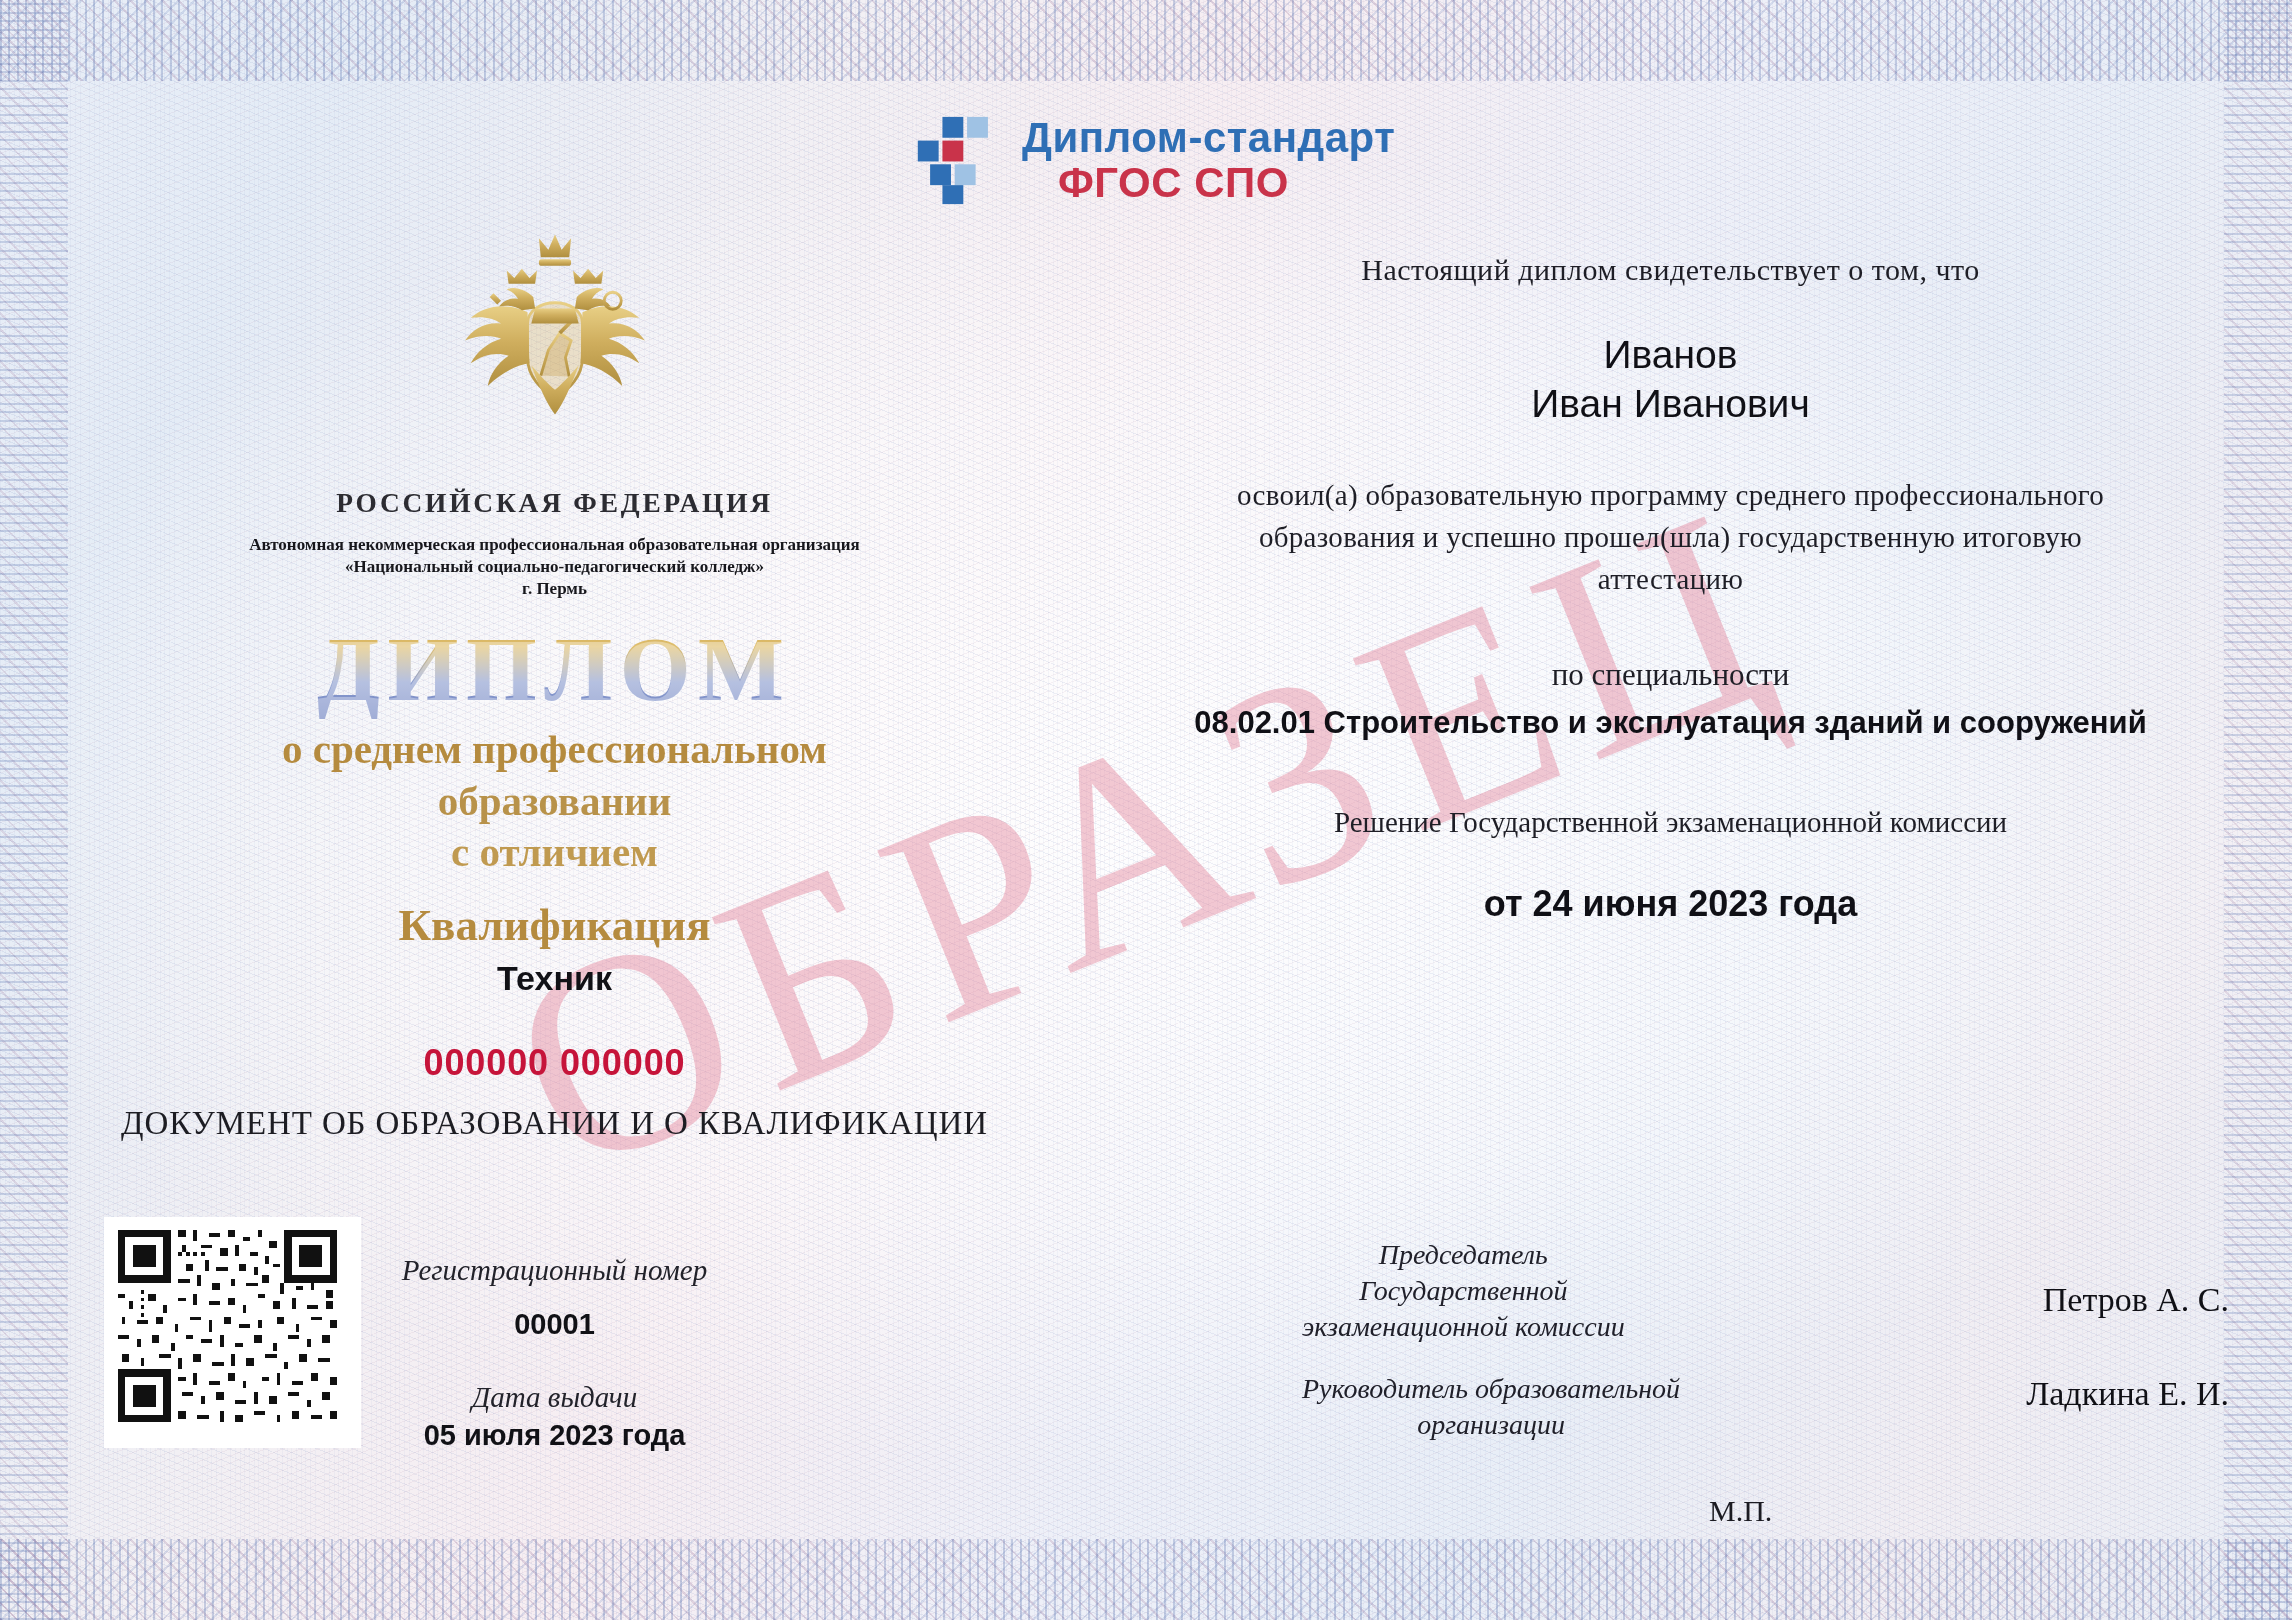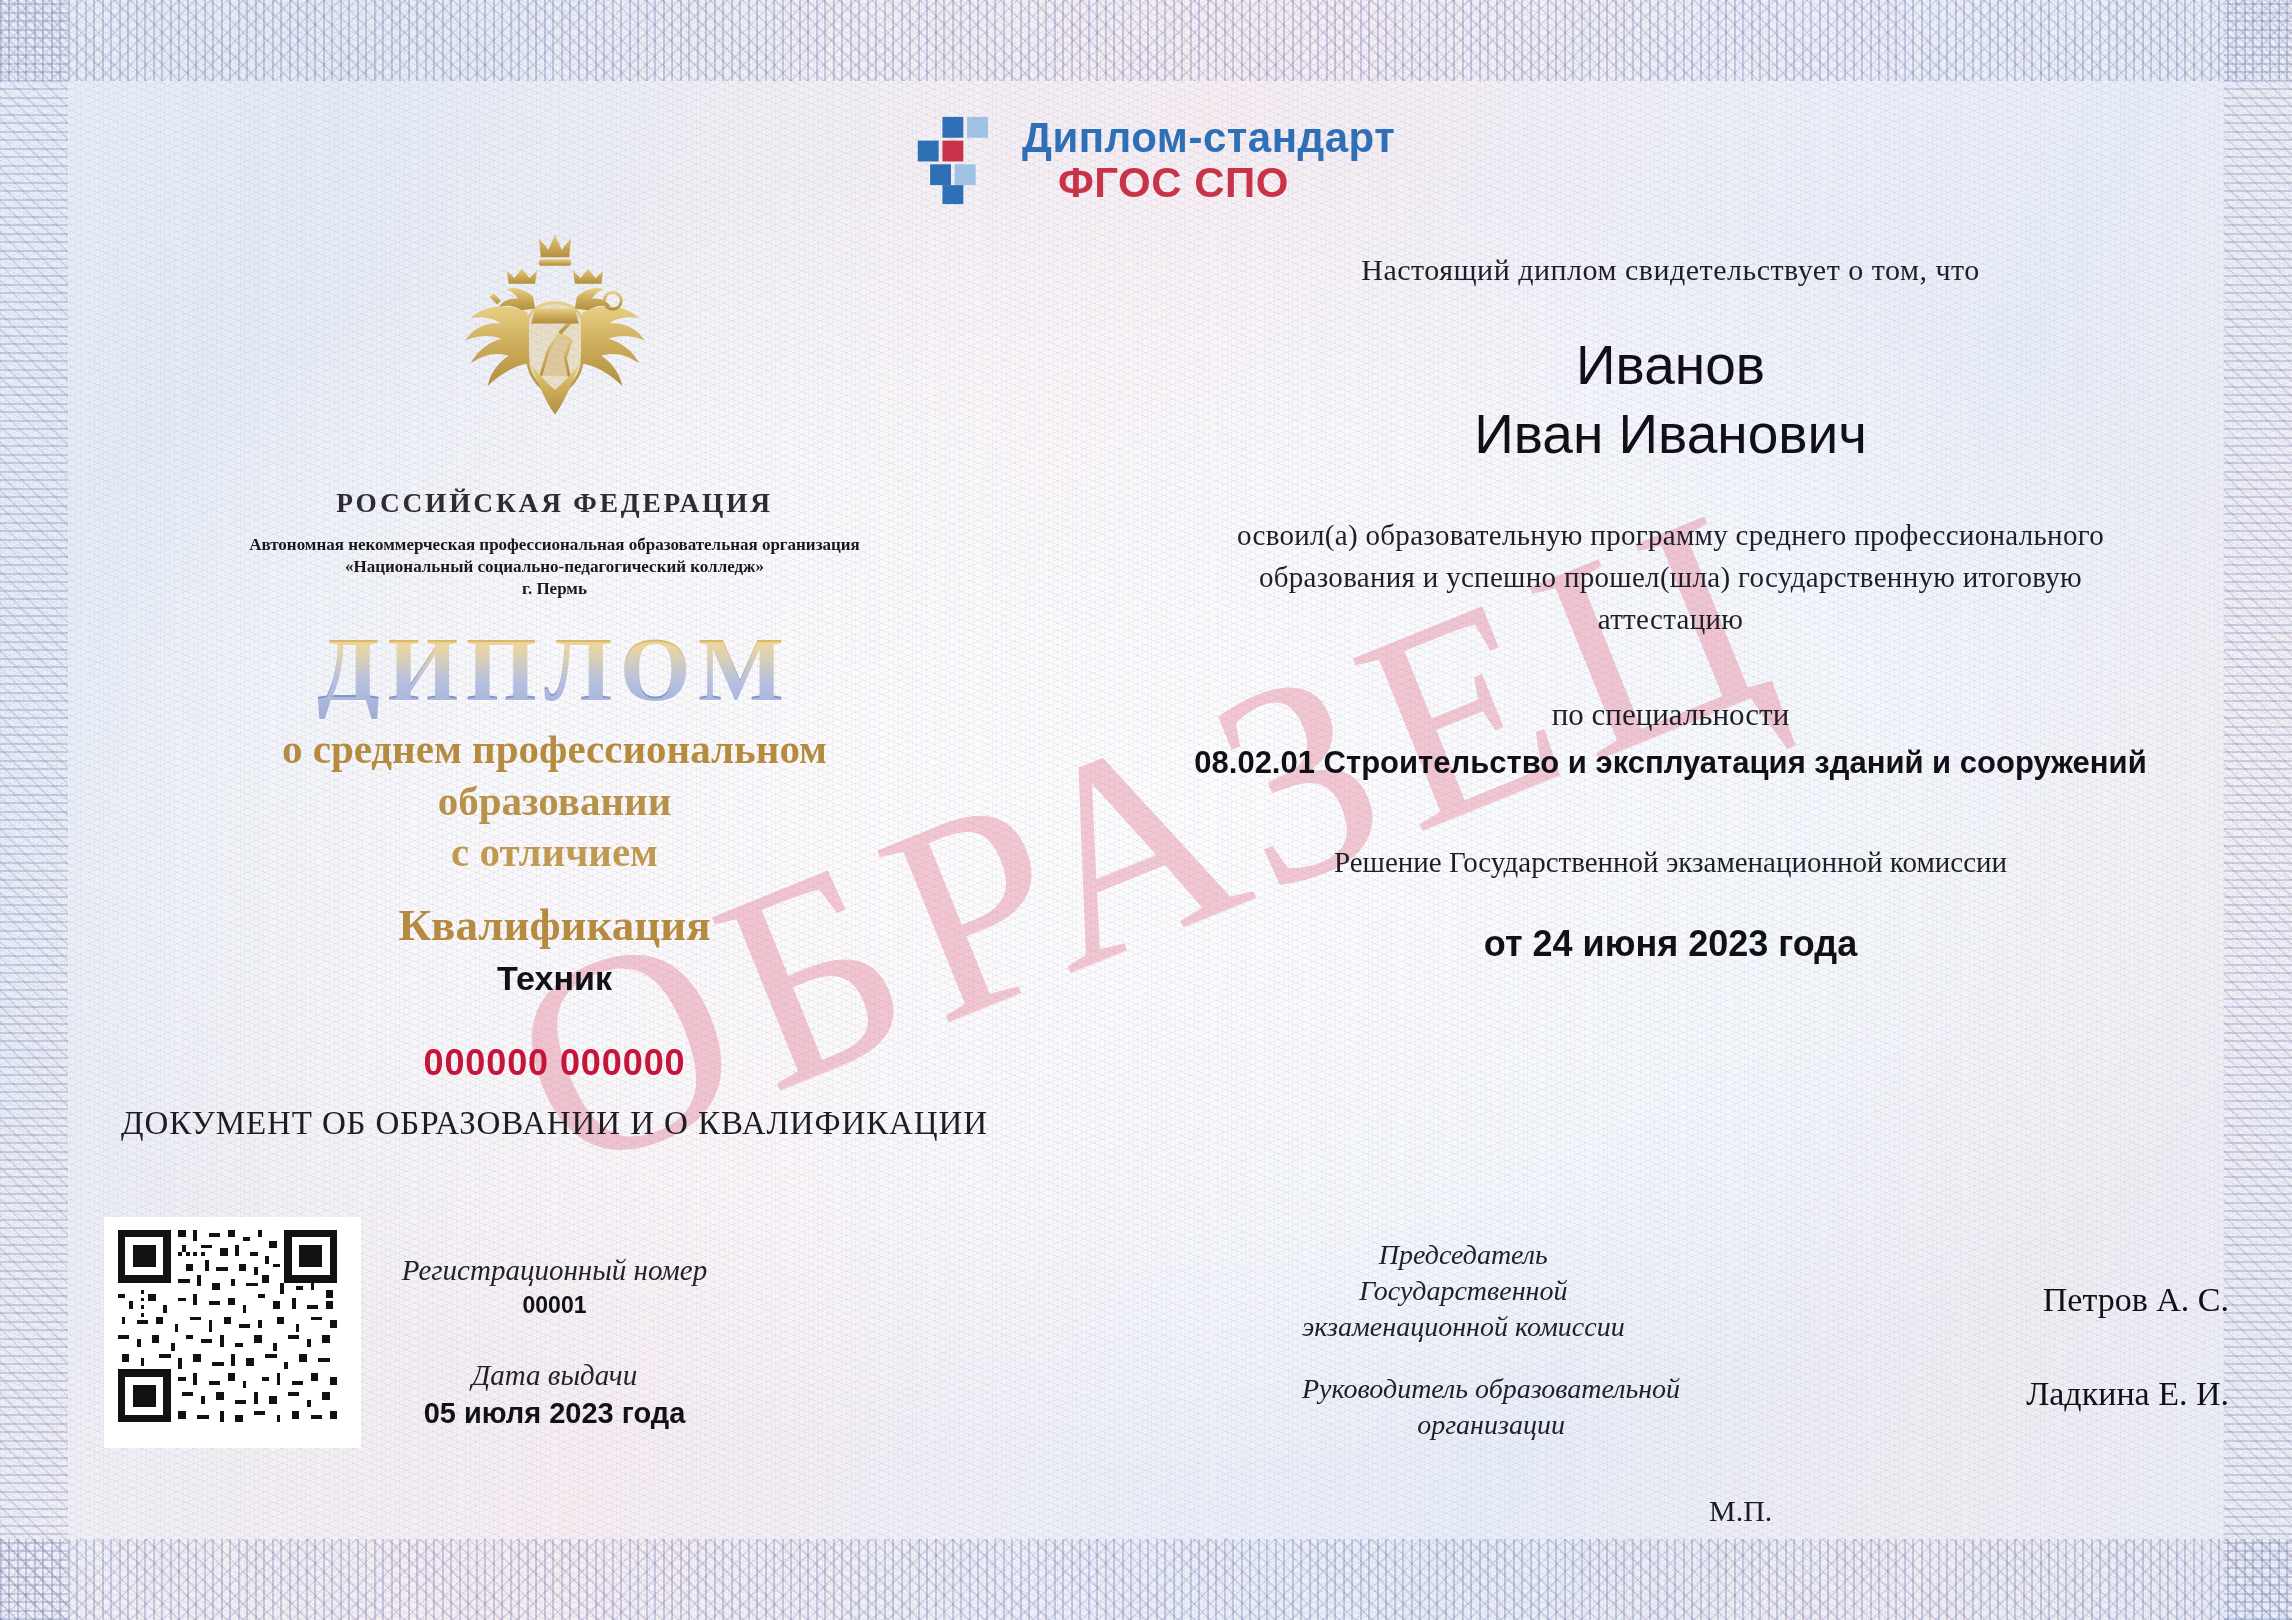--- a/index.html
+++ b/index.html
@@ -208,24 +208,24 @@
   }
 
   .reg-label {
     margin-top: 112px;
     font-family: "Liberation Serif", serif;
     font-style: italic;
     font-size: 29px;
     color: #22222a;
   }
   .reg-value {
-    margin-top: 5px;
-    font-family: "Liberation Sans", sans-serif;
-    font-weight: bold;
-    font-size: 23px;
+    margin-top: 21px;
+    font-family: "Liberation Sans", sans-serif;
+    font-weight: bold;
+    font-size: 29px;
     color: #111116;
   }
   .date-label {
     margin-top: 40px;
     font-family: "Liberation Serif", serif;
     font-style: italic;
     font-size: 29px;
     color: #22222a;
   }
   .date-value {
@@ -261,21 +261,21 @@
   .attest-line {
     font-family: "Liberation Serif", serif;
     font-size: 30px;
     color: #1e1e26;
     letter-spacing: 0.5px;
   }
 
   .fio {
     margin-top: 44px;
     font-family: "Liberation Sans", sans-serif;
-    font-size: 55px;
+    font-size: 39px;
     color: #101016;
     line-height: 1.25;
   }
 
   .program-text {
     margin-top: 45px;
     font-family: "Liberation Serif", serif;
     font-size: 29px;
     color: #1e1e26;
     line-height: 1.45;

